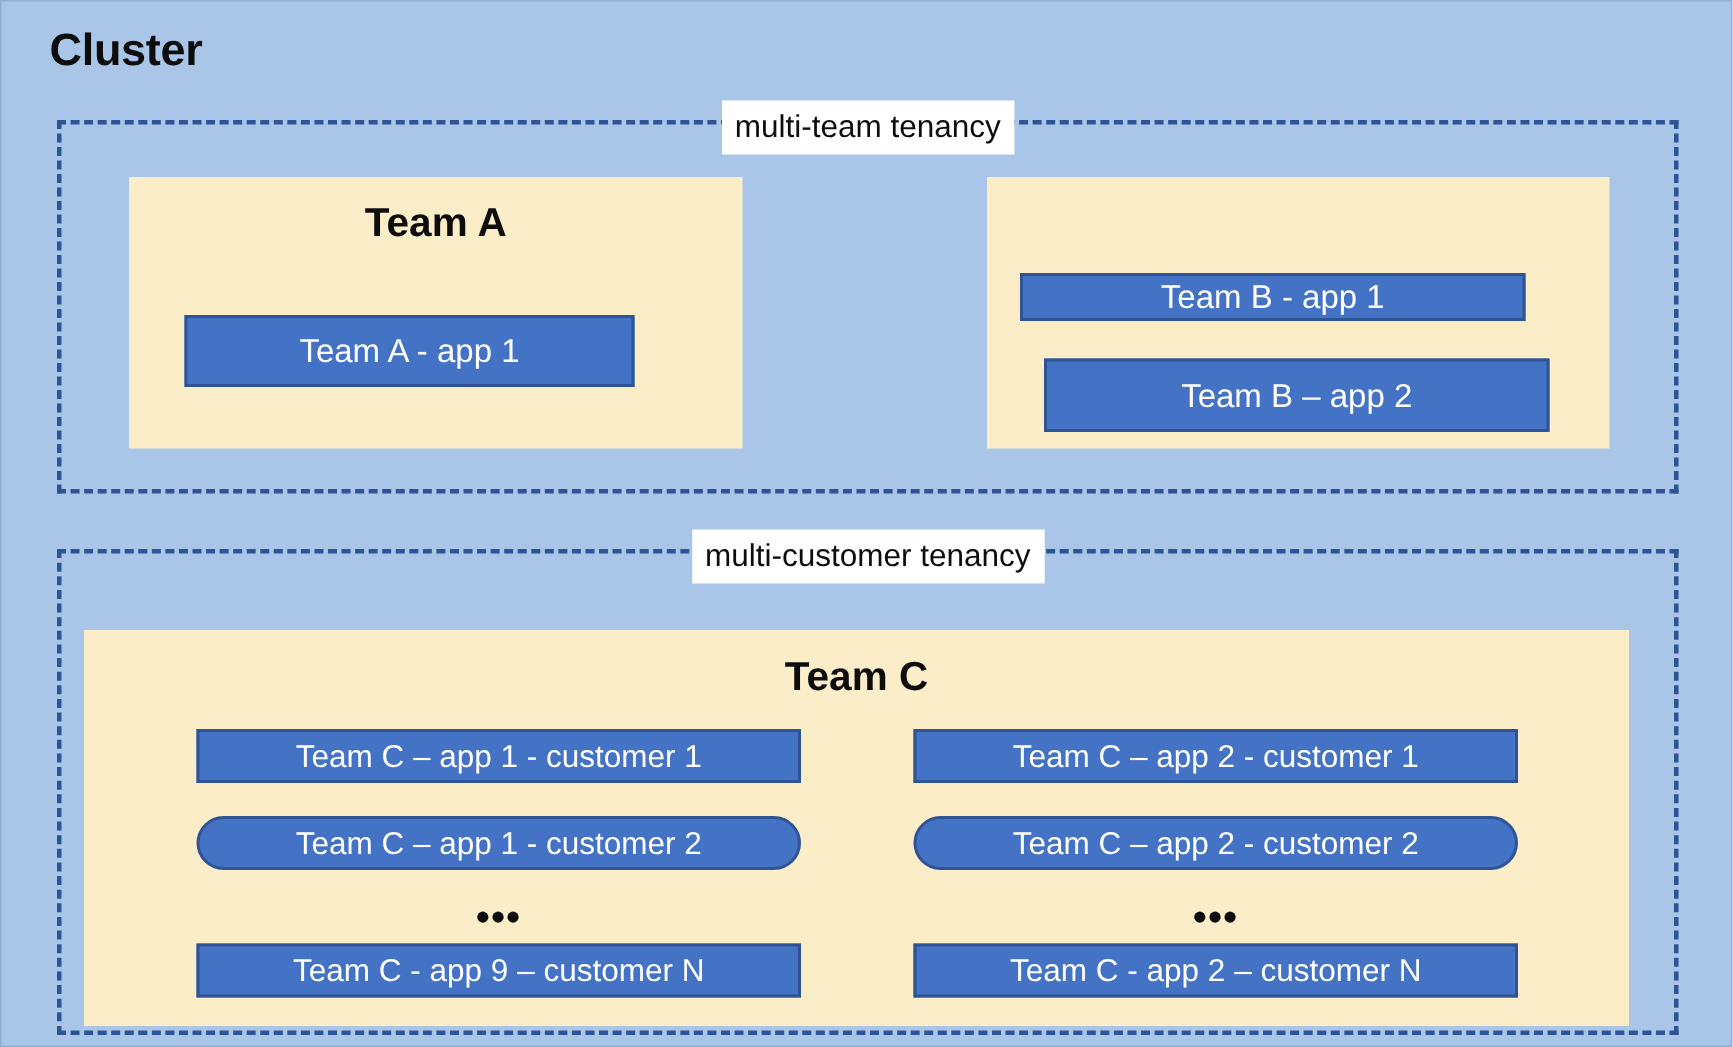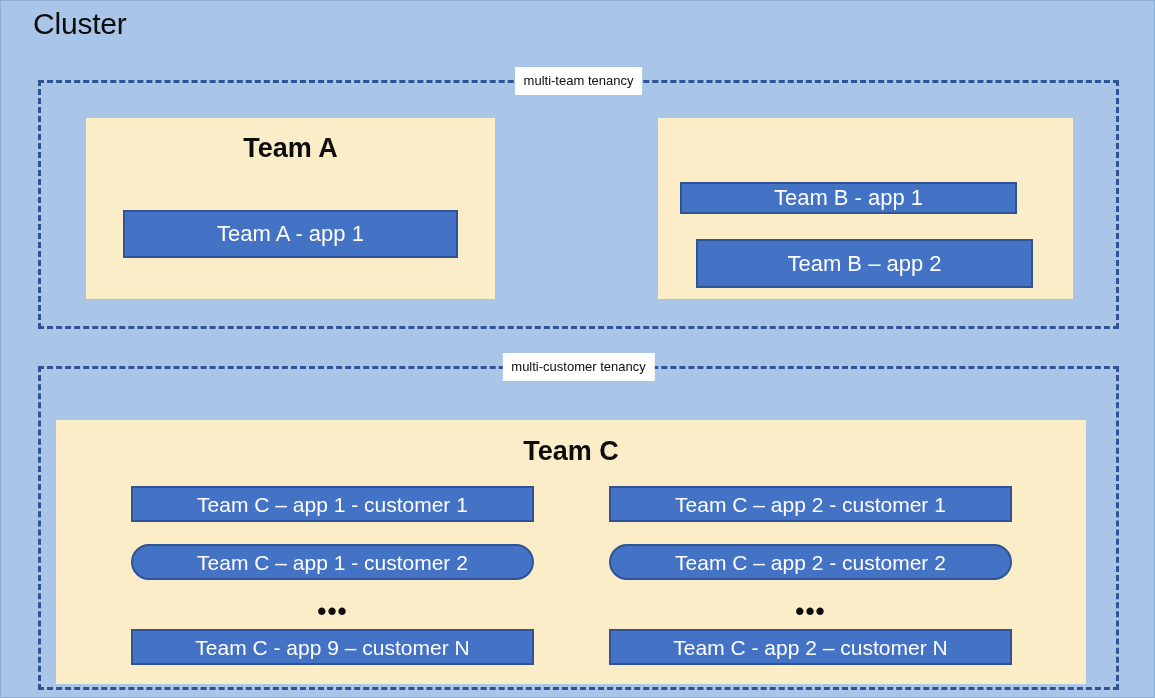--- a/index.html
+++ b/index.html
@@ -20,23 +20,23 @@
     box-sizing: border-box;
     background: #a9c5e8;
     border: 1px solid #8faed4;
     overflow: hidden;
   }
 
   
   .cluster-title {
     position: absolute;
     left: 32px;
-    top: 8px;
+    top: 18px;
     font-size: 30px;
-    font-weight: normal;
+    font-weight: bold;
     color: #0d0d0d;
     letter-spacing: -0.2px;
     line-height: 1;
     white-space: nowrap;
   }
 
   
   .tenancy {
     position: absolute;
     box-sizing: border-box;
@@ -57,21 +57,21 @@
   }
 
   
   .tenancy-label {
     position: absolute;
     top: -16px;
     left: 50%;
     transform: translateX(-50%);
     background: #ffffff;
     color: #0d0d0d;
-    font-size: 13px;
+    font-size: 21px;
     line-height: 1;
     padding: 7px 9px 8px 9px;
     white-space: nowrap;
   }
 
   
   .team-panel {
     position: absolute;
     box-sizing: border-box;
     background: #fcedc9;
@@ -105,21 +105,21 @@
     font-size: 22px;
     line-height: 1;
     display: flex;
     align-items: center;
     justify-content: center;
     text-align: center;
     white-space: nowrap;
   }
 
   
-  .app-a1 { left: 37px;  top: 92px;  width: 335px; height: 48px; }
+  .app-a1 { left: 37px;  top: 92px;  width: 300px; height: 48px; }
 
   
   .app-b1 { left: 22px;  top: 64px;  width: 337px; height: 32px; }
   .app-b2 { left: 38px;  top: 121px; width: 337px; height: 49px; }
 
   
   .app-c {
     width: 403px;
     height: 36px;
     font-size: 21px;

